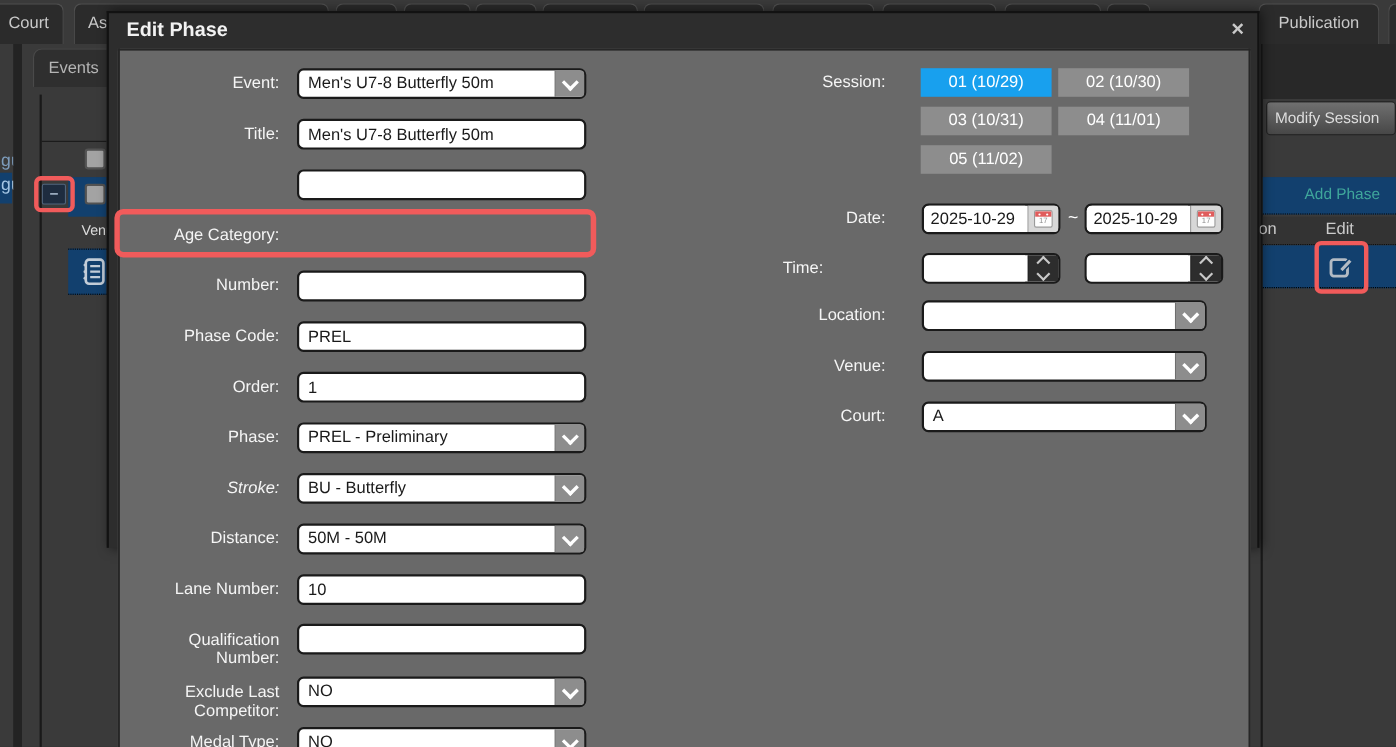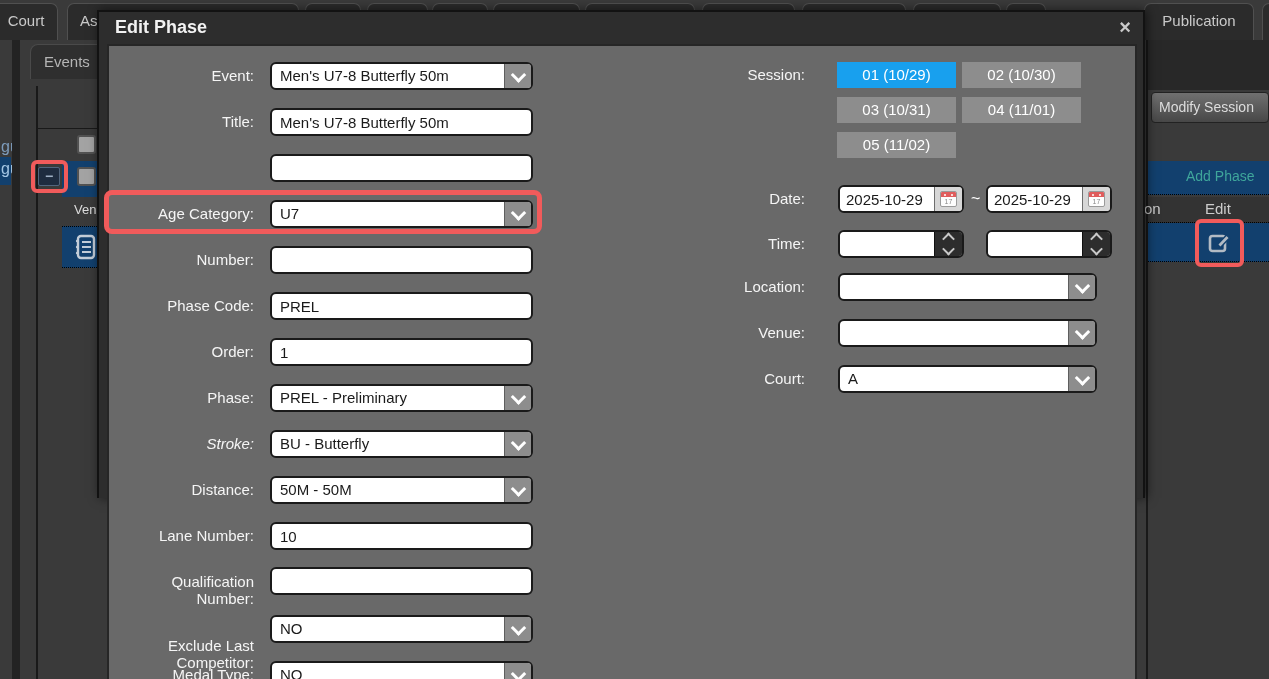--- a/index.html
+++ b/index.html
@@ -156,26 +156,20 @@
         </span>
     </div>
 
     <div class="flabel" style="top:96px;">Title:</div>
     <input class="ftxt" style="left: 171px; top: 96px; width: 263px;" value="Men's U7-8 Butterfly 50m">
 
     <input class="ftxt" style="left: 171px; top: 142px; width: 263px;" value="">
 
     <div class="redbox thick" style="left:5px;top:178px;width:438px;height:44px;"></div>
     <div class="flabel" style="top:188px;">Age Category:</div>
-    <div class="fsel" style="left:171px;top:188px;width:263px;">
-      <span class="fval">U7</span>
-      <span class="sarr">
-          <i class="cvd"></i>
-        </span>
-    </div>
 
     <div class="flabel" style="top:234px;">Number:</div>
     <input class="ftxt" style="left: 171px; top: 234px; width: 263px;" value="">
 
     <div class="flabel" style="top:280px;">Phase Code:</div>
     <input class="ftxt" style="left: 171px; top: 280px; width: 263px;" value="PREL">
 
     <div class="flabel" style="top:326px;">Order:</div>
     <input class="ftxt" style="left: 171px; top: 326px; width: 263px;" value="1">
 
@@ -205,21 +199,21 @@
 
     <div class="flabel" style="top:510px;">Lane Number:</div>
     <input class="ftxt" style="left: 171px; top: 510px; width: 263px;" value="10">
 
     <div class="flabel2" style="top:561px;">
       <div>Qualification</div>
       <div>Number:</div>
     </div>
     <input class="ftxt" style="left: 171px; top: 555px; width: 263px;" value="">
 
-    <div class="flabel2" style="top:609px;margin-top:16px;">
+    <div class="flabel2" style="top:609px;">
       <div>Exclude Last</div>
       <div>Competitor:</div>
     </div>
     <div class="fsel" style="left:171px;top:603px;width:263px;">
       <span class="fval">NO</span>
       <span class="sarr">
           <i class="cvd"></i>
         </span>
     </div>
 
@@ -260,21 +254,21 @@
         <span class="cal">
             <span class="cal-top">
               <i></i>
               <i></i>
             </span>
             <div class="cal-day">17</div>
           </span>
       </span>
     </div>
 
-    <div class="rlabel" style="top:218px;">Time:</div>
+    <div class="rlabel" style="top:218px;text-align:center;">Time:</div>
     <div class="twrap" style="left:739px;top:218px;">
       <input class="dinp" value="" style="">
       <span class="spin">
           <i class="cup"></i>
           <i class="cdn"></i>
         </span>
     </div>
     <div class="twrap" style="left:887px;top:218px;">
       <input class="dinp" value="" style="">
       <span class="spin">

